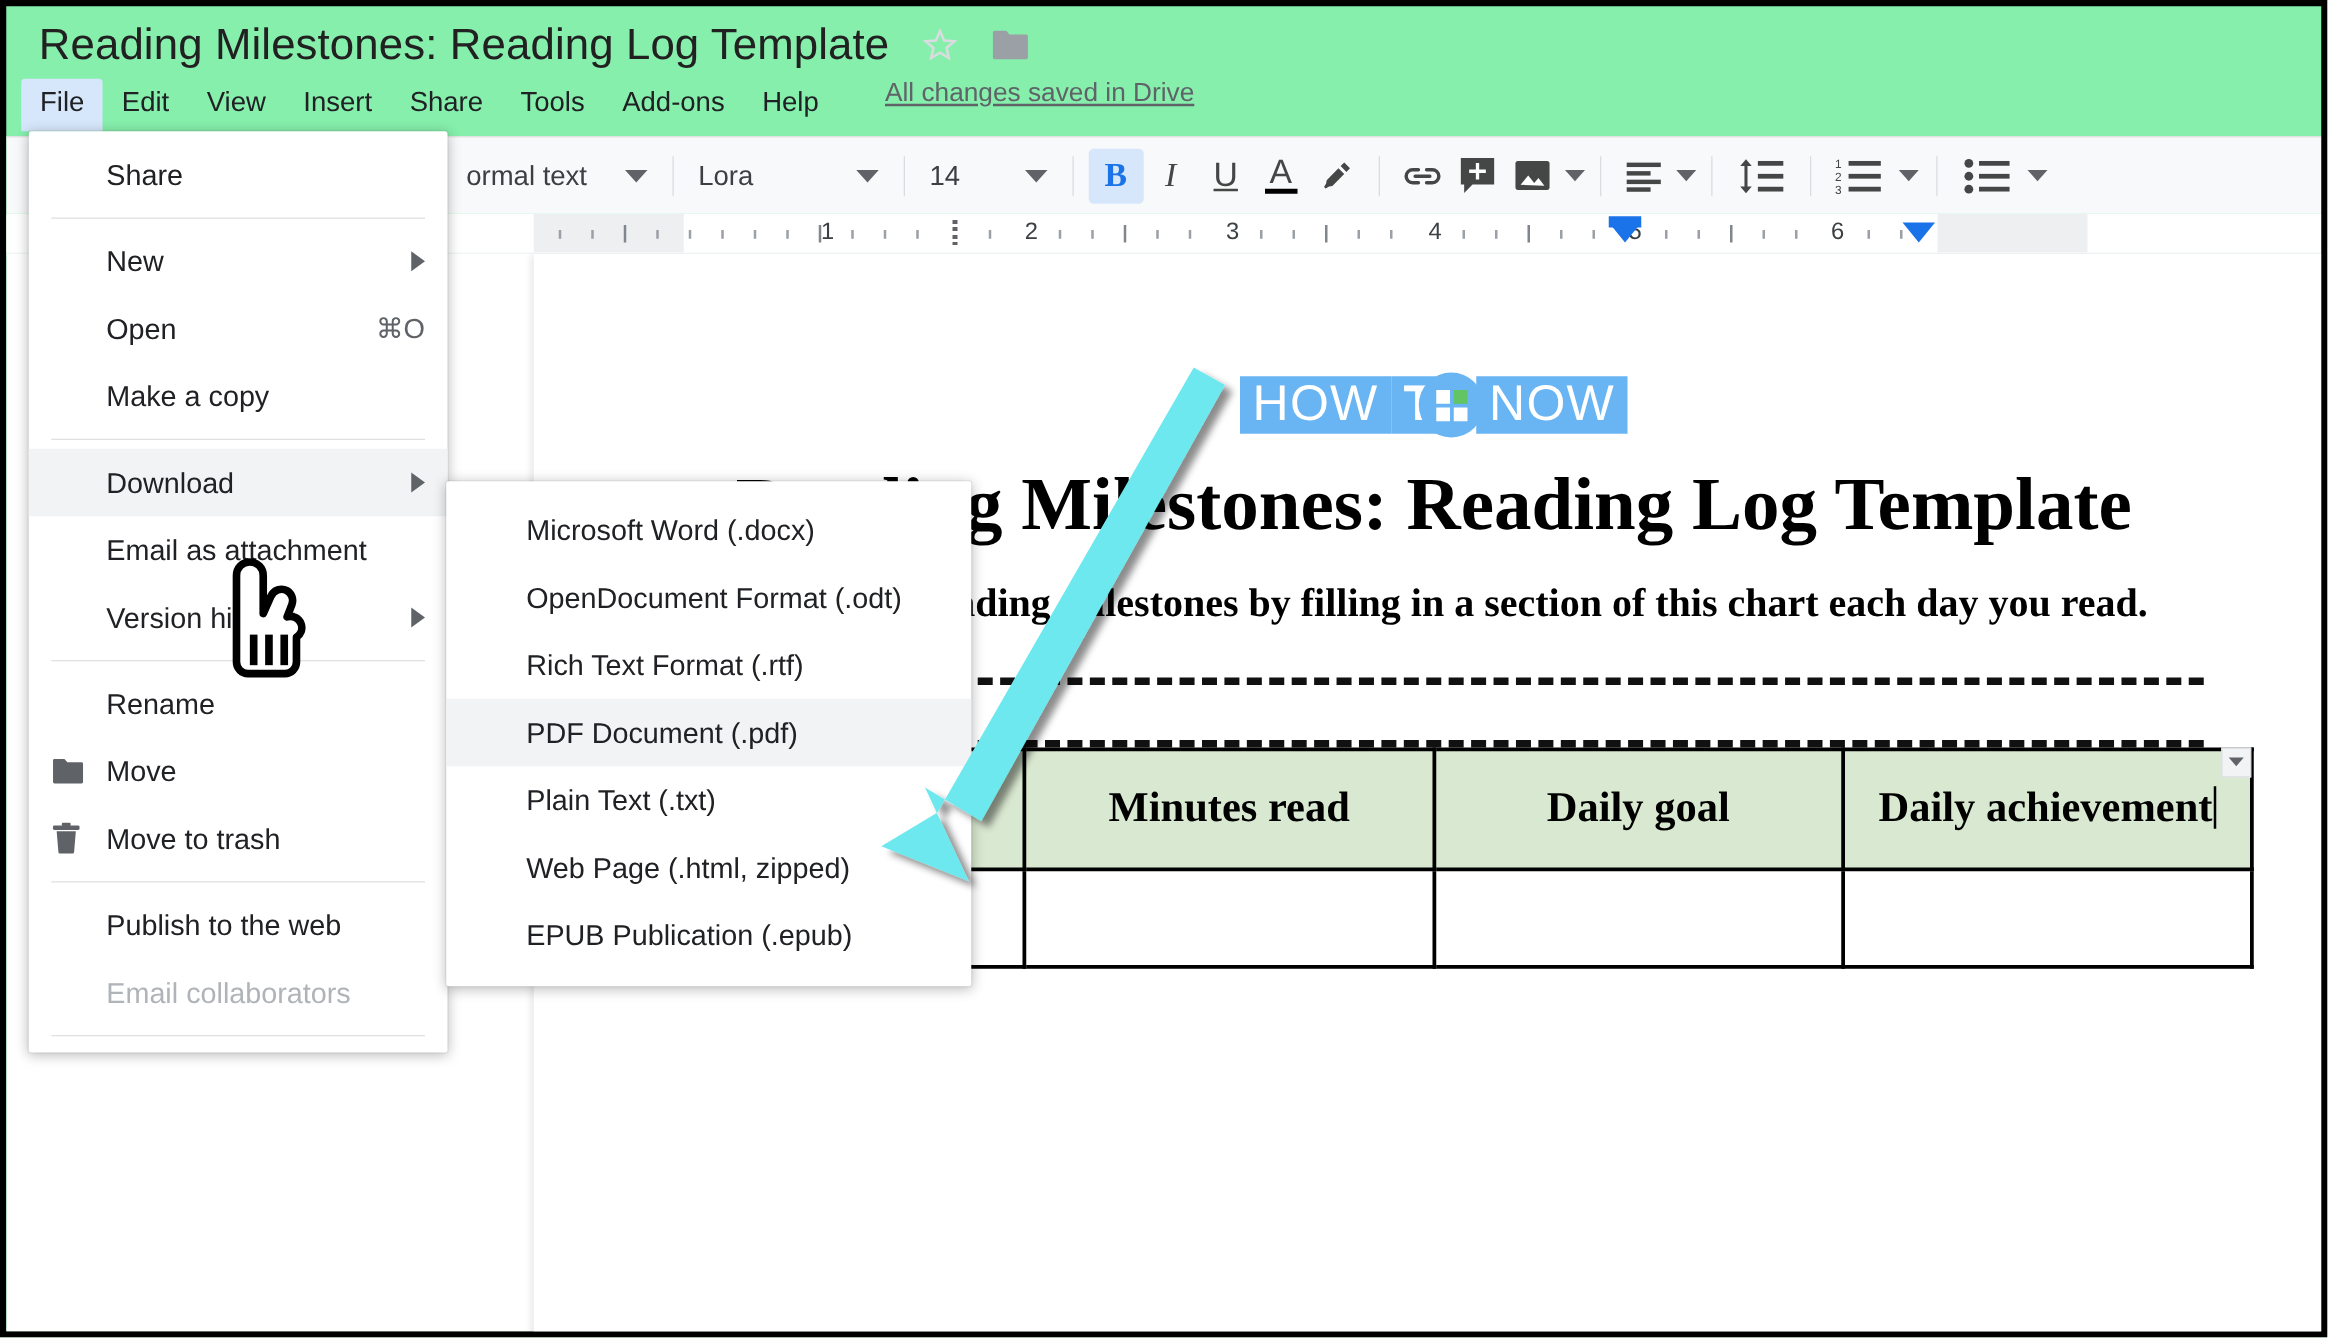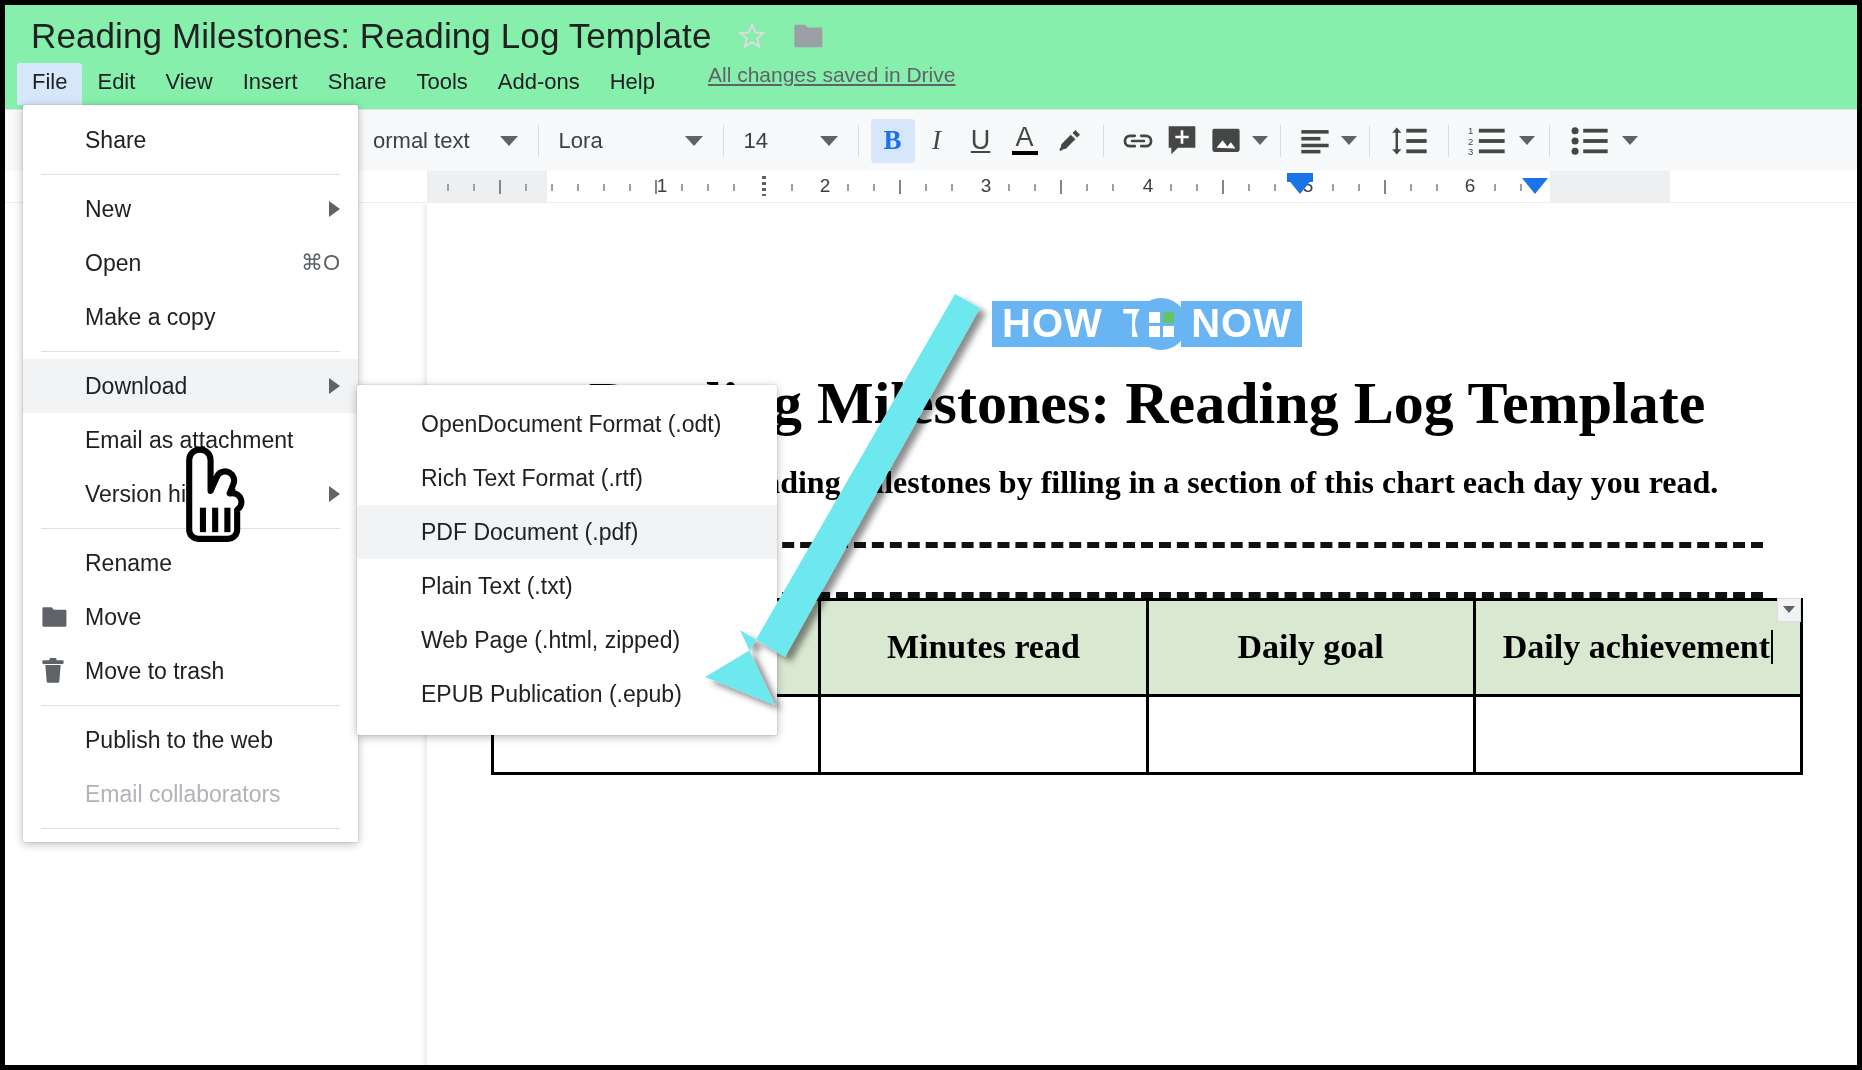--- a/index.html
+++ b/index.html
@@ -154,21 +154,21 @@
     padding: 40px 64px 0 64px;
   }
 
   
   .logo-row { display: flex; justify-content: center; margin-top: 58px; }
   .logo {
     display: flex; align-items: center; position: relative; height: 46px;
   }
   .logo-word {
     background: #69b4f2; color: #ffffff;
-    font-size: 40px; font-weight: bold; letter-spacing: 1px;
+    font-size: 40px; font-weight: normal; letter-spacing: 1px;
     padding: 3px 10px 5px 10px; line-height: 1;
     font-family: "Liberation Sans", sans-serif;
     display: flex; align-items: center; height: 46px;
   }
   .logo-t {
     background: #69b4f2; color: #ffffff;
     font-size: 40px; font-weight: bold;
     padding: 3px 2px 5px 10px; line-height: 1;
     display: flex; align-items: center; height: 46px;
   }
@@ -616,20 +616,21 @@
       <span class="mi-label">Publish to the web</span>
     </div>
     <div class="mi disabled">
       <span class="mi-icon empty"></span>
       <span class="mi-label">Email collaborators</span>
     </div>
     <div class="mi-sep"></div>
   </div>
 
   <div class="submenu">
+    <div class="smi">Microsoft Word (.docx)</div>
     <div class="smi">OpenDocument Format (.odt)</div>
     <div class="smi">Rich Text Format (.rtf)</div>
     <div class="smi hl">PDF Document (.pdf)</div>
     <div class="smi">Plain Text (.txt)</div>
     <div class="smi">Web Page (.html, zipped)</div>
     <div class="smi">EPUB Publication (.epub)</div>
   </div>
 
   <svg class="anno-arrow" width="1862" height="1070">
     <defs>

